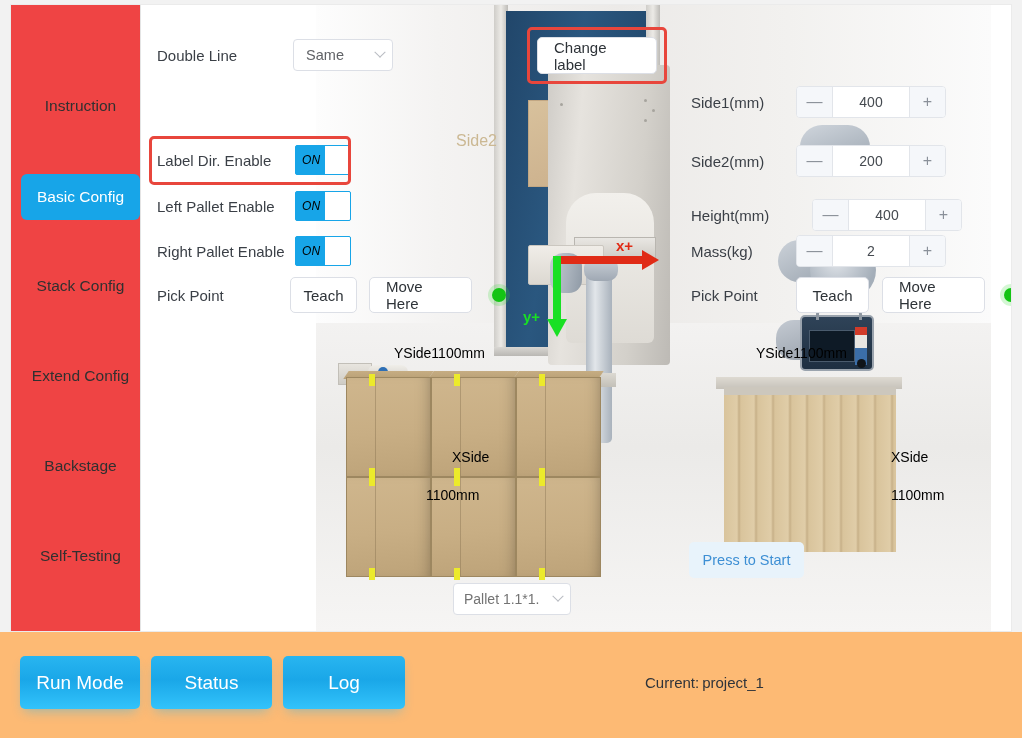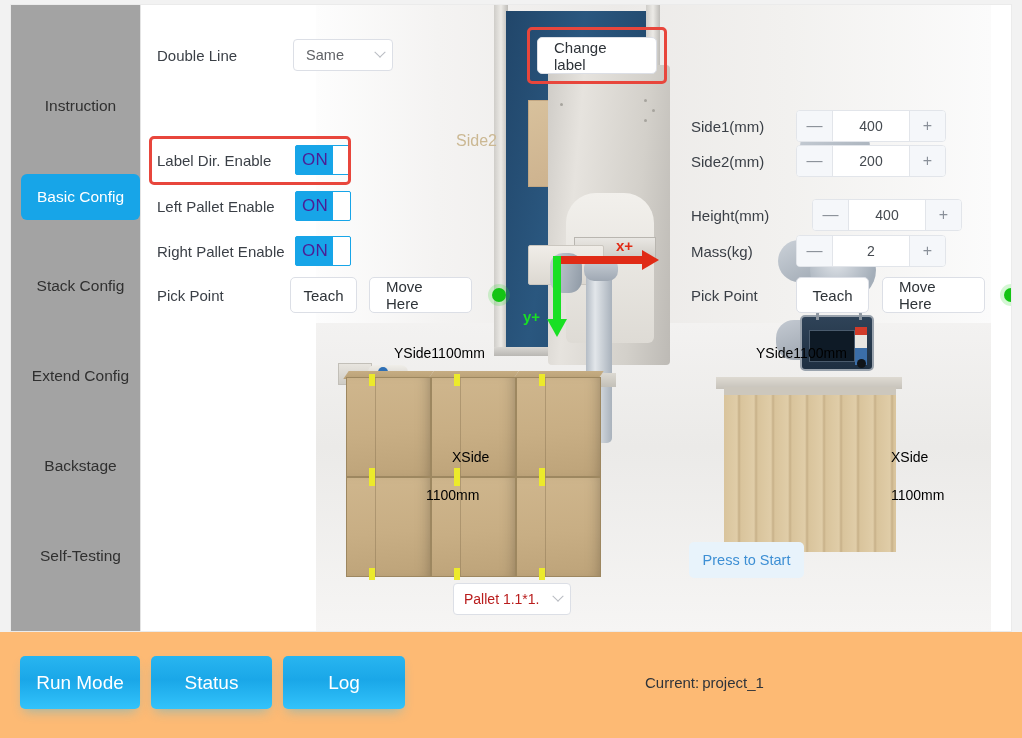--- a/index.html
+++ b/index.html
@@ -25,21 +25,21 @@
     background: #ffffff;
     border: 1px solid #ebebeb;
     overflow: hidden;
   }
 
   
   #sidebar {
     position: absolute;
     left: 0; top: 0;
     width: 130px; height: 100%;
-    background: #a3a3a3;
+    background: #ef4444;
     border-right: 1px solid #e4e4e4;
   }
   .nav-item {
     position: absolute;
     left: 10px;
     width: 119px;
     height: 46px;
     display: flex;
     align-items: center;
     justify-content: center;
@@ -375,21 +375,21 @@
   .pallet-select {
     position: absolute;
     left: 137px; top: 578px;
     width: 118px; height: 32px;
     background: #fff;
     border: 1px solid #dcdfe6;
     border-radius: 4px;
     display: flex; align-items: center;
     padding: 0 8px 0 10px;
     font-size: 14px;
-    color: #b91c1c;
+    color: #737373;
     cursor: pointer;
   }
   .caret {
     margin-left: auto;
     width: 8px; height: 8px;
     border-right: 1.6px solid #b9bcc2;
     border-bottom: 1.6px solid #b9bcc2;
     transform: rotate(45deg) translate(-2px,-2px);
   }
 
@@ -422,24 +422,25 @@
   .toggle {
     width: 56px; height: 30px;
     background: #17a5e8;
     border: 1px solid #17a5e8;
     display: flex; align-items: center;
     cursor: pointer;
     border-radius: 2px;
     overflow: hidden;
   }
   .toggle .t-text {
-    color: #4c1d95;
-    font-size: 17px;
+    color: #000000;
+    font-size: 12px;
     padding: 0 5px 0 6px;
     letter-spacing: .2px;
+    font-style: italic;
   }
   .toggle .knob {
     width: 26px; height: 28px;
     background: #ffffff;
     margin-left: auto;
   }
 
   
   .obtn {
     height: 36px;
@@ -701,21 +702,21 @@
         </div>
       </div>
 
       <div class="form-row" style="left:16px; top:272px; gap:0;">
         <span class="lbl" style="width:133px;">Pick Point</span>
         <div class="obtn" style="width:67px;">Teach</div>
         <div class="obtn" style="width:103px;margin-left:12px;">Move Here</div>
         <span class="sdot" style="margin-left:20px;"></span>
       </div>
 
-      <div class="form-row" style="left:550px; top:105px;justify-content:center;">
+      <div class="form-row" style="left:550px; top:81px;justify-content:center;">
         <span class="lbl" style="width:105px;">Side1(mm)</span>
         <div class="num">
           <span class="step minus">—</span>
           <span class="val">400</span>
           <span class="step plus">+</span>
         </div>
       </div>
 
       <div class="form-row" style="left:550px; top:140px;">
         <span class="lbl" style="width:105px;">Side2(mm)</span>

